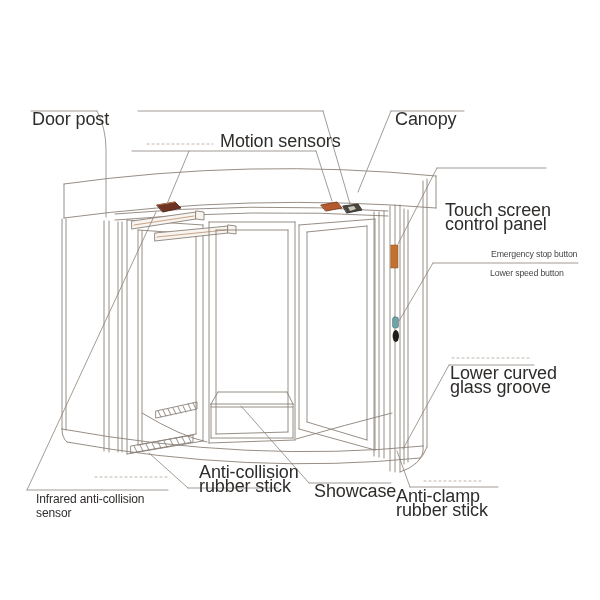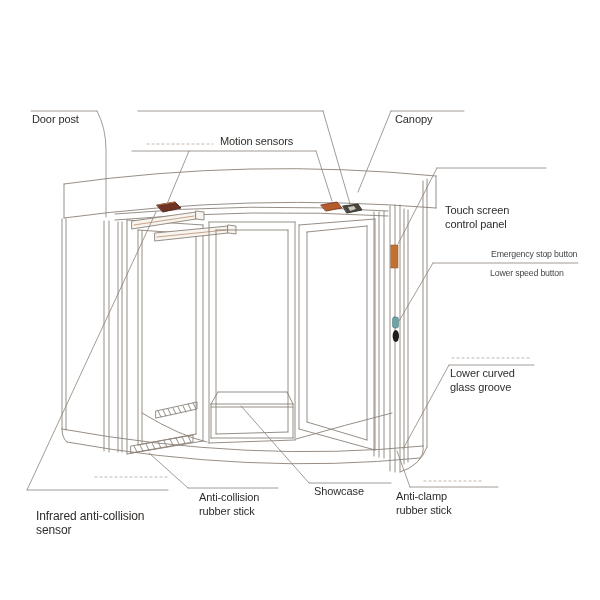--- a/index.html
+++ b/index.html
@@ -1,19 +1,19 @@
 <!DOCTYPE html>
 <html><head>
 <meta charset="utf-8">
 <style>
   html,body{margin:0;padding:0;background:#ffffff;}
   #stage{position:relative;width:600px;height:600px;background:#ffffff;overflow:hidden;
          font-family:"Liberation Sans", sans-serif;}
   #drawing{position:absolute;left:0;top:0;}
-  .lbl{position:absolute;color:#2f2d2b;font-size:11px;line-height:13.5px;white-space:nowrap;
+  .lbl{position:absolute;color:#2f2d2b;font-size:18px;line-height:13.5px;white-space:nowrap;
        letter-spacing:-0.1px;}
   .lbl.small{font-size:8.8px;line-height:10px;color:#474747;letter-spacing:-0.2px;text-align:center;}
   .lbl.tight{font-size:12px;}
 </style>
 </head>
 <body>
 
 <div id="stage">
 
   <svg id="drawing" width="600" height="600" viewBox="0 0 600 600">
@@ -228,23 +228,23 @@
     <div>glass groove</div>
   </div>
 
   <div class="lbl" style="left:396px;top:490px;">
     <div>Anti-clamp</div>
     <div>rubber stick</div>
   </div>
 
   <div class="lbl" style="left:314px;top:485px;">Showcase</div>
 
-  <div class="lbl" style="left:199px;top:491px;">
+  <div class="lbl" style="left:199px;top:466px;">
     <div>Anti-collision</div>
     <div>rubber stick</div>
   </div>
 
-  <div class="lbl tight" style="left:36px;top:510px;">
+  <div class="lbl tight" style="left:36px;top:493px;">
     <div>Infrared anti-collision</div>
     <div>sensor</div>
   </div>
 
 </div>
 
 </body></html>

